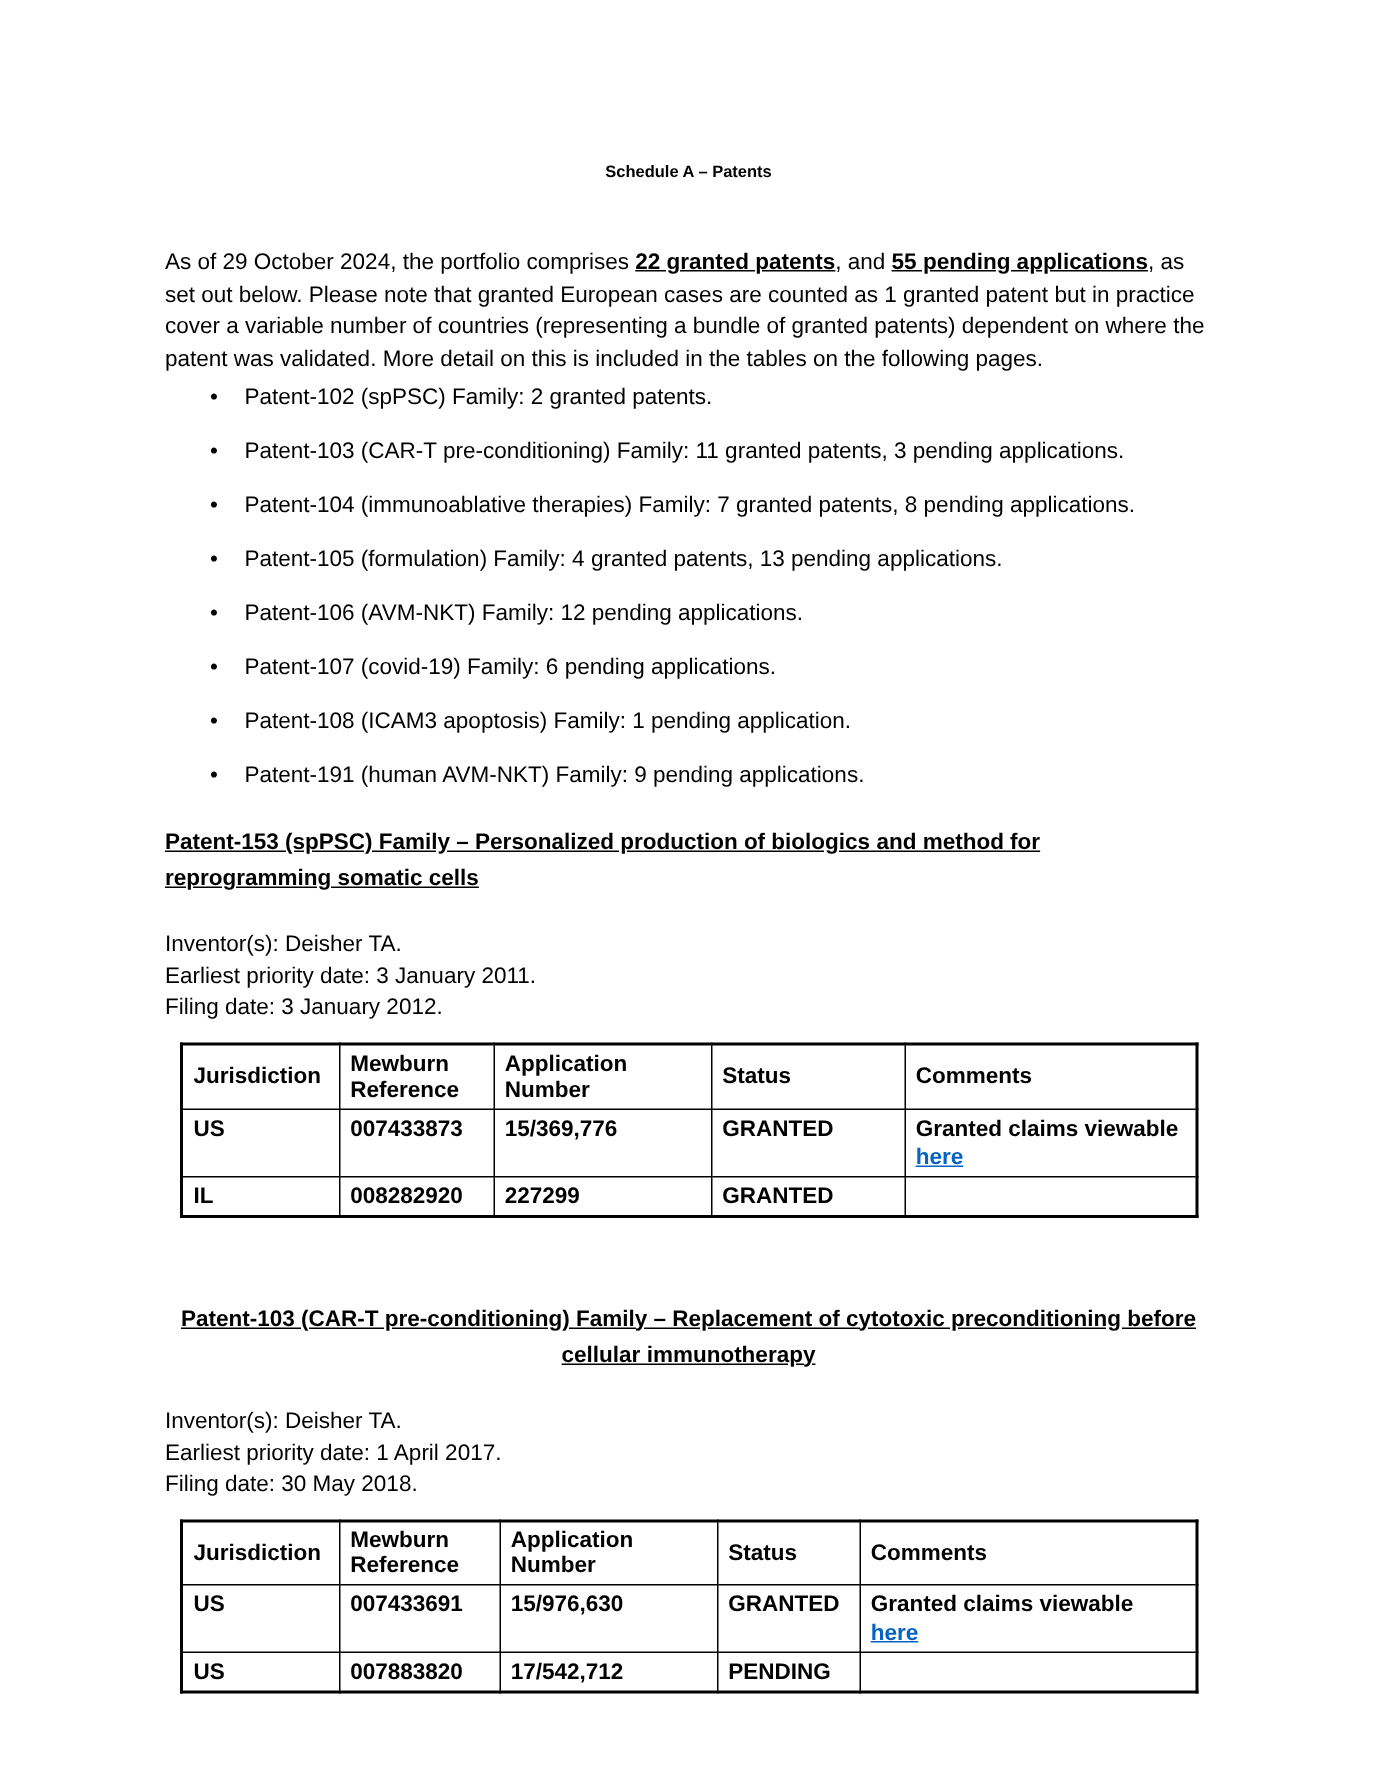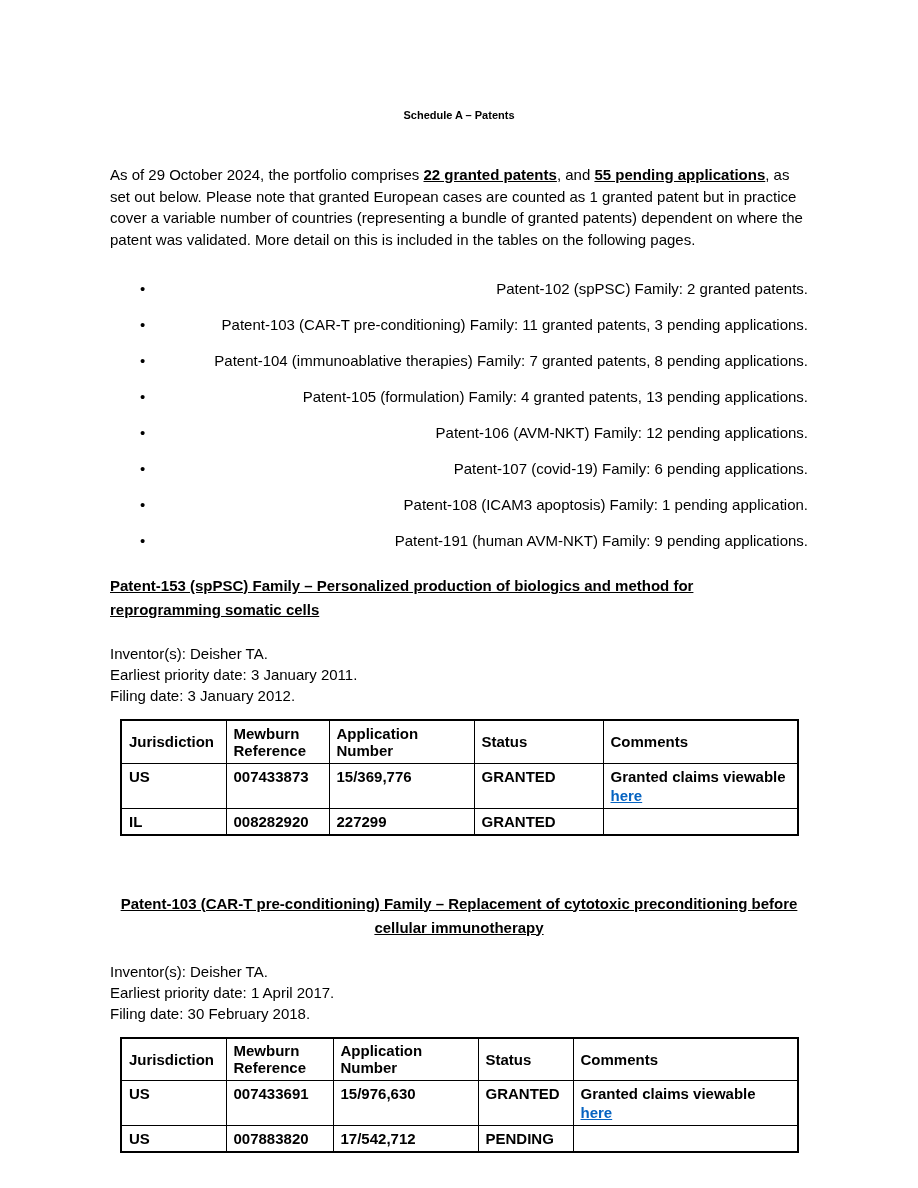--- a/index.html
+++ b/index.html
@@ -22,22 +22,21 @@
   }
 
   .intro {
     margin-top: 40px;
     line-height: 21.5px;
   }
   .emph { font-weight: 700; text-decoration: underline; }
 
   ul.bullets {
     list-style: none;
-    margin-top: 28px;
-    text-align: right;
+    margin-top: 4px;
   }
   ul.bullets li {
     position: relative;
     padding-left: 53px;
     line-height: 21px;
     margin-bottom: 15px;
   }
   ul.bullets li::before {
     content: "\2022";
     position: absolute;
@@ -149,21 +148,21 @@
         </tr>
       </tbody>
     </table>
   </div>
 
   <div>
     <div class="section-heading second">Patent-103 (CAR-T pre-conditioning) Family – Replacement of cytotoxic preconditioning before cellular immunotherapy</div>
     <div class="meta">
       <div>Inventor(s): Deisher TA.</div>
       <div>Earliest priority date: 1 April 2017.</div>
-      <div>Filing date: 30 February 2018.</div>
+      <div>Filing date: 30 May 2018.</div>
     </div>
 
     <table class="ptable">
       <colgroup>
         <col style="width:105px">
           <col style="width:107px">
           <col style="width:145px">
           <col style="width:95px">
           <col style="width:225px">
       </colgroup>

